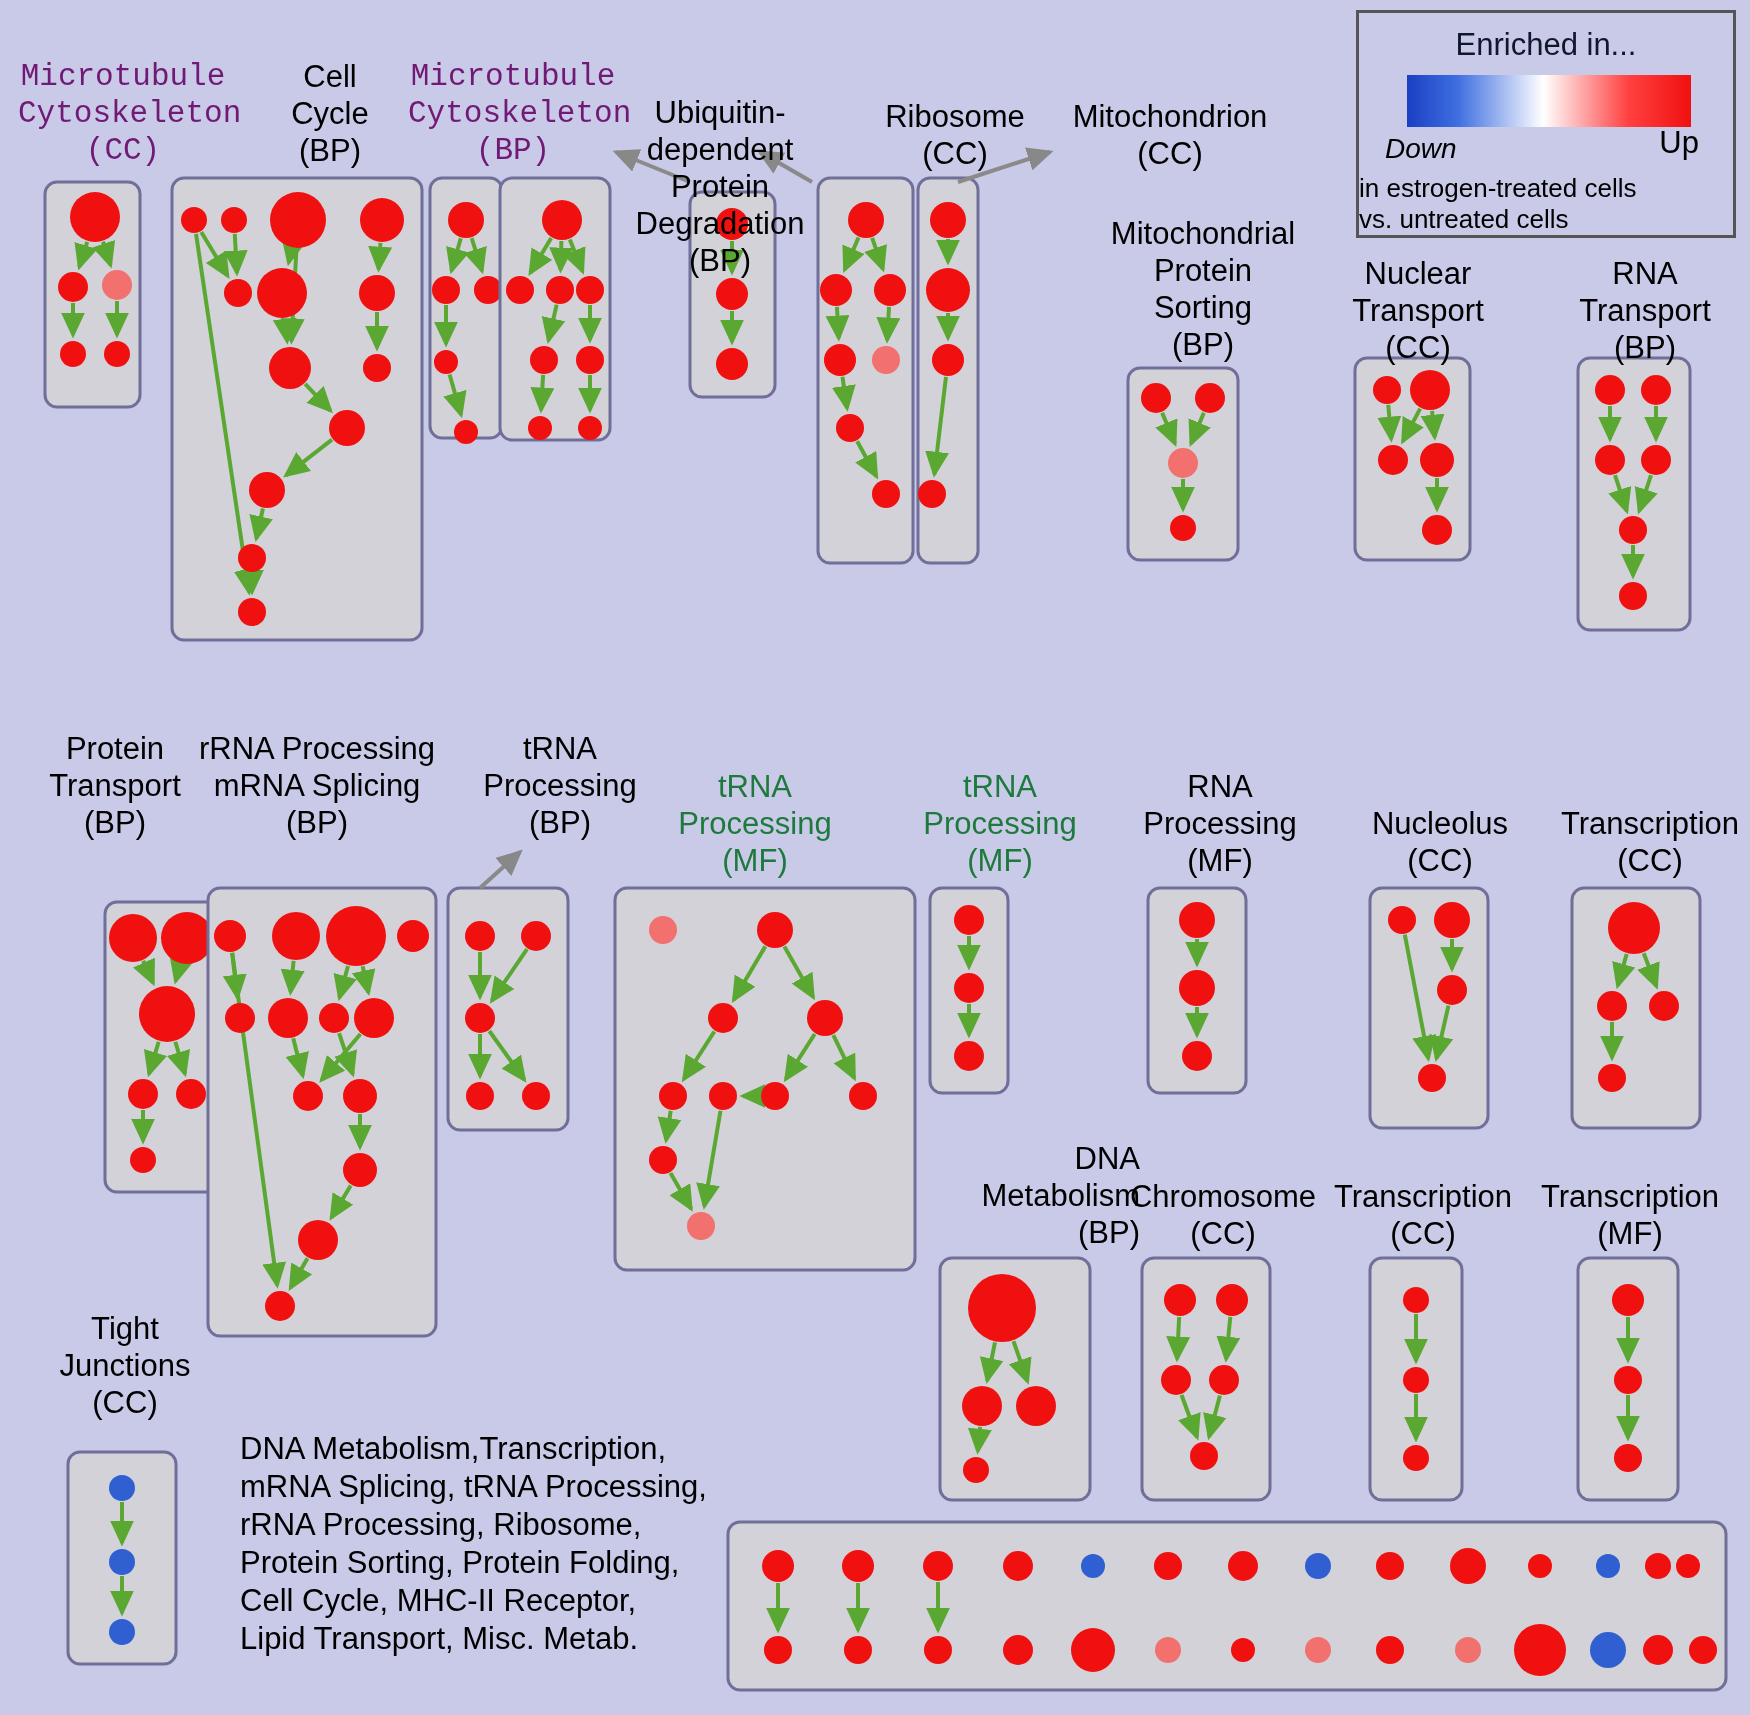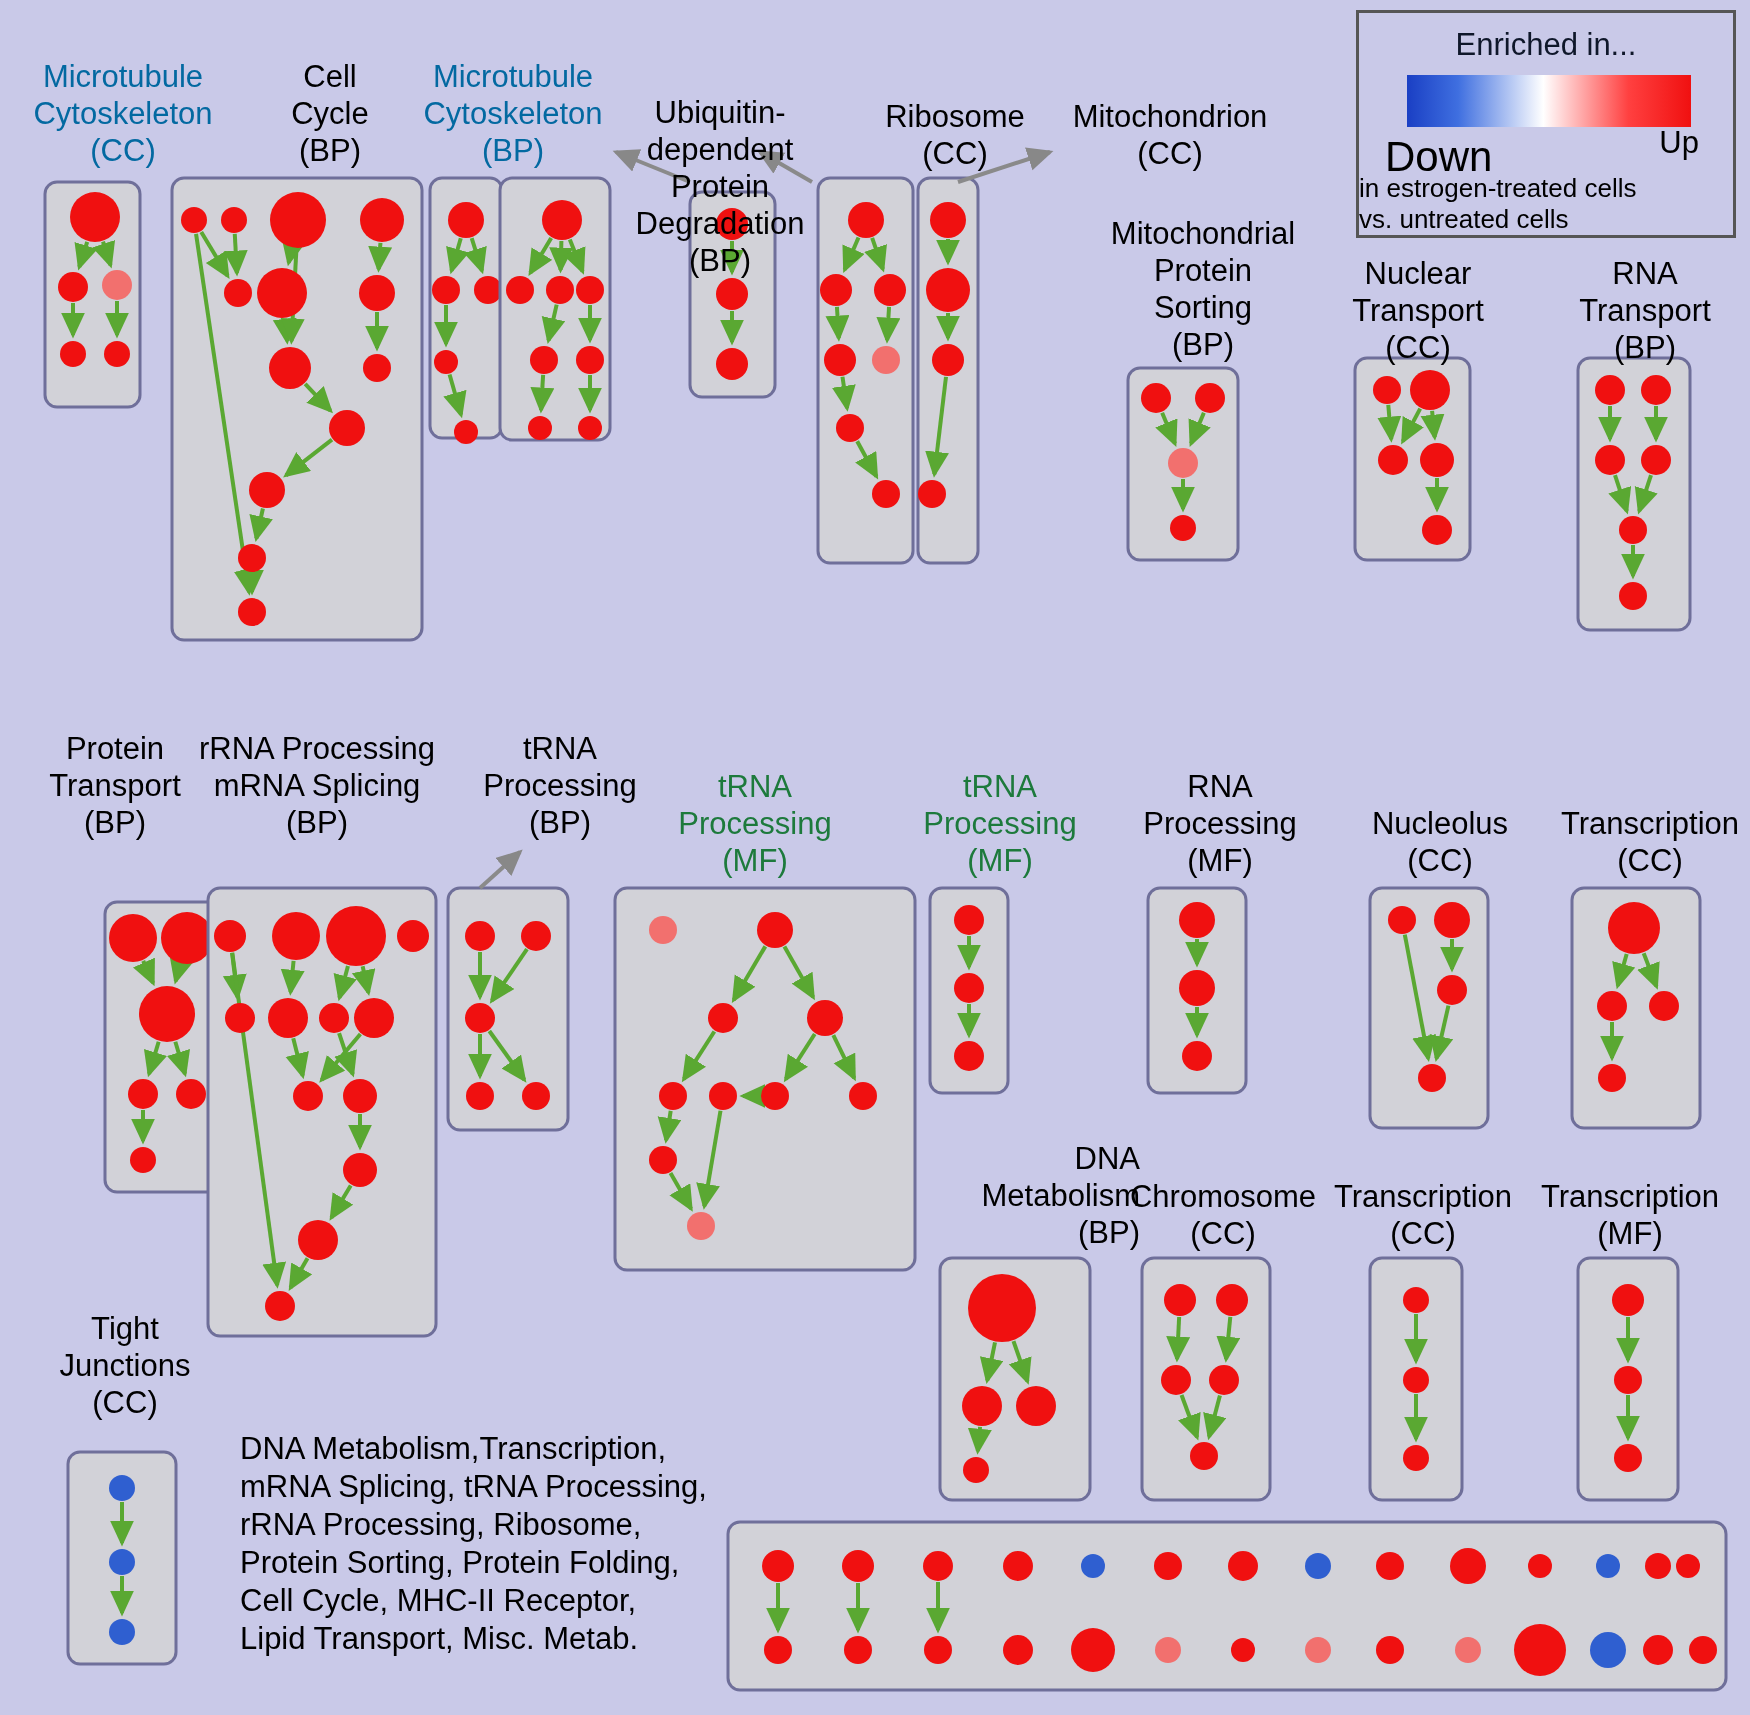--- a/index.html
+++ b/index.html
@@ -13,39 +13,39 @@
   #canvas{position:absolute;left:0;top:0;width:1750px;height:1715px;}
   .label{
     position:absolute;
     text-align:center;
     color:#000;
     font-size:31px;
     line-height:37px;
     white-space:pre-line;
     font-family:"Liberation Sans", sans-serif;
   }
-  .label.purple{color:#0369a1;}
+  .label.purple{color:#701a75;font-family:Liberation Mono, monospace;}
   .label.green{color:#1d7a3c;}
   .legend{
     position:absolute;
     right:14px;top:10px;
     width:380px;height:228px;
     background:#c9c9e8;
     border:3px solid #555;
     box-sizing:border-box;
   }
   .legend-title{
     position:absolute;top:14px;left:0;width:100%;
     text-align:center;font-size:31px;color:#0f172a;
   }
   .legend-bar{
     position:absolute;left:48px;top:62px;width:284px;height:52px;
     background:linear-gradient(to right,#1a3fc4 0%,#3f6fe0 18%,#ffffff 48%,#ff4040 78%,#f01010 100%);
   }
-  .legend-down{position:absolute;left:26px;top:120px;font-size:42px;}
+  .legend-down{position:absolute;left:26px;top:120px;font-size:28px;font-style:italic;}
   .legend-up{position:absolute;right:34px;top:112px;font-size:31px;}
   .legend-sub{
     position:absolute;left:0;top:160px;width:100%;
     text-align:left;font-size:26px;line-height:31px;white-space:pre-line;
   }
   .blocktext{
     position:absolute;
     font-size:31px;line-height:38px;
     color:#000;white-space:pre-line;text-align:left;
   }

